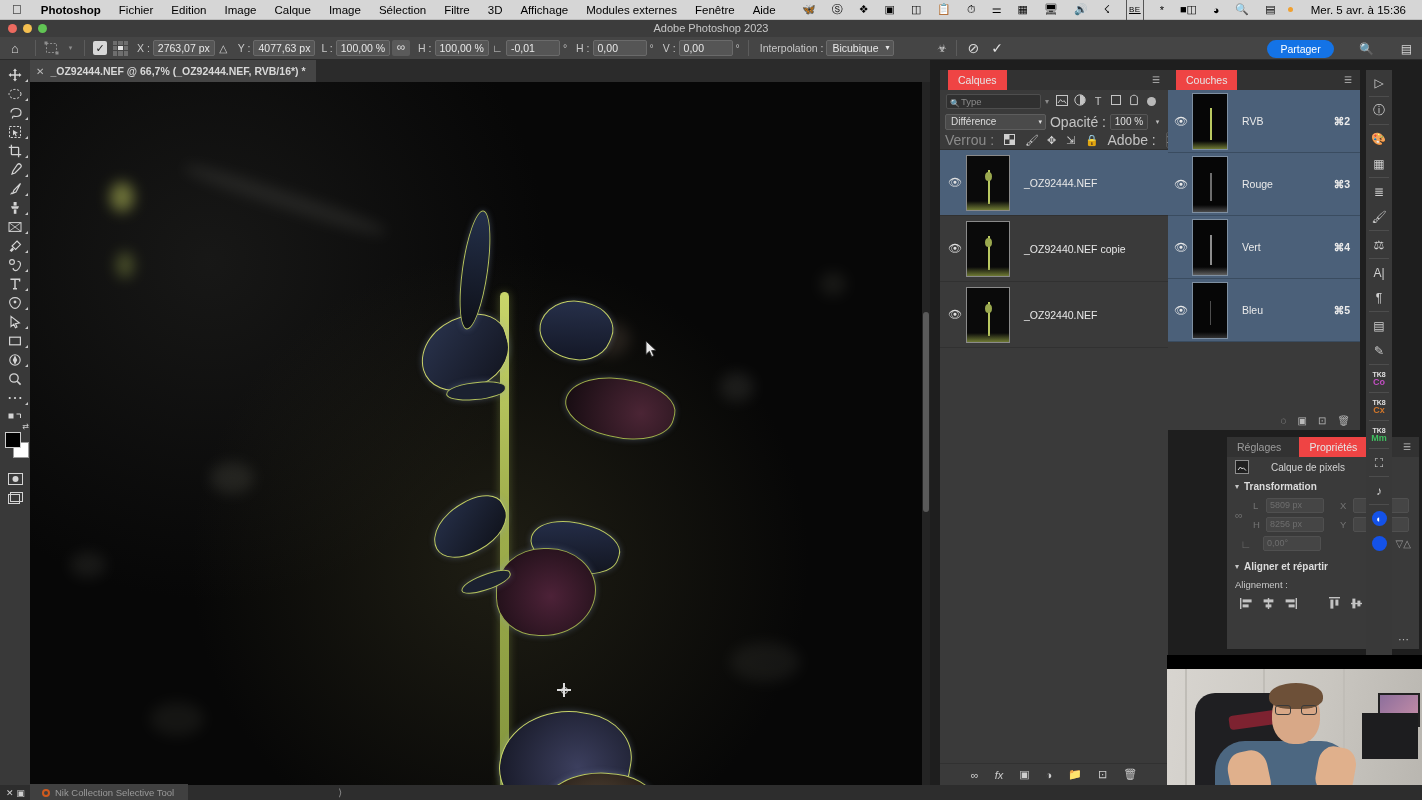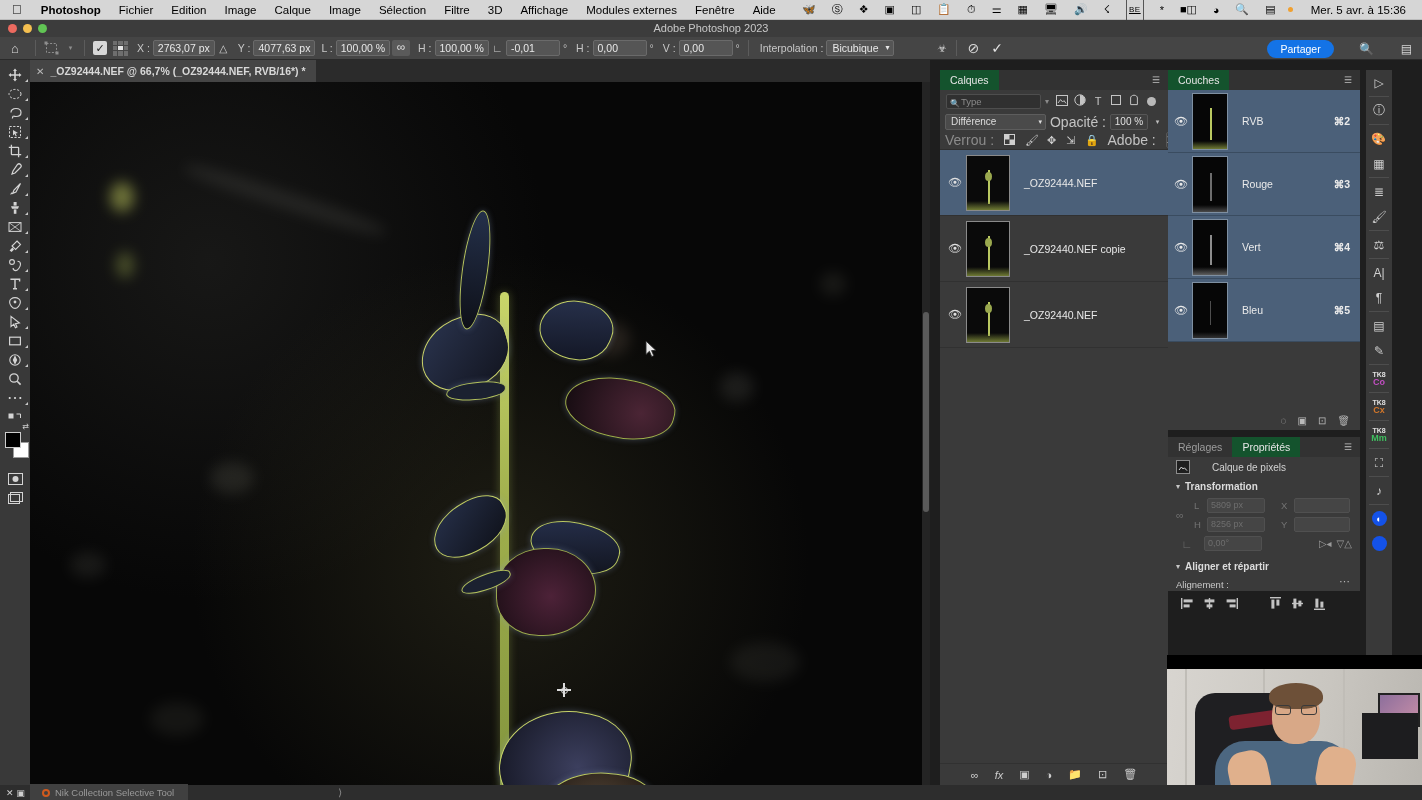--- a/index.html
+++ b/index.html
@@ -116,21 +116,21 @@
   .statusbar .plug{ display:flex; align-items:center; gap:5px; padding-left:12px;
     background:#404040; height:18px; padding-right:14px;}
   .plugdot{ width:8px;height:8px;border-radius:50%; border:2px solid #d05a1e; }
   .statusbar .chev{ margin-left:150px; color:#8e8e8e; font-size:10px;}
 
   
   .panel{ position:absolute; background:#3a3a3a; }
   .panel-head{ height:20px; background:#323232; display:flex; align-items:flex-end; }
   .ptab{ height:20px; padding:0 10px; font-size:10.5px; color:#9c9c9c;
     display:flex; align-items:center; }
-  .ptab.active{ background:#14532d; color:#e6e6e6; }
+  .ptab.active{ background:#ef4444; color:#e6e6e6;margin-left:8px; }
   .pmenu{ margin-left:auto; padding:0 8px; color:#c0c0c0; font-size:9px; line-height:20px;}
 
   
   #layers-panel{ left:940px; top:70px; width:228px; height:715px; }
   .lp-filter{ height:22px; display:flex; align-items:center; padding:0 6px; gap:0; }
   .srchbox{ width:95px; height:15px; background:#303030; border:1px solid #4e4e4e;
     border-radius:2px; color:#8a8a8a; font-size:9.5px; padding:0 4px 0 14px;
     line-height:13px; position:relative; }
   .srchbox .mag{ position:absolute; left:3px; top:2px; font-size:8px; color:#9a9a9a;}
   .srch-caret{ width:12px; text-align:center; color:#8a8a8a; font-size:8px;}
@@ -172,21 +172,21 @@
   .ch-eye{ width:22px; text-align:center; color:#e9e9e9; font-size:11px;}
   .ch-thumb{ width:36px; height:57px; background:#060606; border:1px solid #7e8fa1;
     position:relative; overflow:hidden; flex:none;}
   .ch-name{ margin-left:14px; color:#eaeaea; font-size:10.5px; flex:1;}
   .ch-key{ color:#eaeaea; font-size:10.5px; padding-right:10px; font-weight:bold;}
   .ch-bottom{ position:absolute; left:0; bottom:0; width:192px; height:20px;
     display:flex; align-items:center; justify-content:flex-end; gap:11px;
     padding-right:10px; color:#b9b9b9; font-size:10px;}
 
   
-  #props-panel{ left:1168px; top:437px; width:192px; height:154px; background:#3a3a3a;}
+  #props-panel{ left:1227px; top:437px; width:192px; height:212px; background:#3a3a3a;}
   .pp-row{ display:flex; align-items:center; height:20px; padding:0 8px; gap:22px; }
   .pp-kind{ color:#d2d2d2; font-size:10px; }
   .kindico{ width:14px;height:14px;background:#1f1f1f;border:1px solid #8d8d8d;
     display:flex;align-items:center;justify-content:center;}
   .pp-sec{ display:flex; align-items:center; gap:5px; padding:4px 8px; color:#dcdcdc;
     font-size:10px; font-weight:bold;}
   .chev-d{ font-size:8px; color:#c6c6c6; font-weight:normal;}
   .pp-grid{ display:flex; padding:0 8px; gap:6px; align-items:center;}
   .pp-field{ display:flex; align-items:center; gap:4px; margin:2px 0;}
   .pp-lab{ color:#737373; font-size:9.5px; width:9px;}

